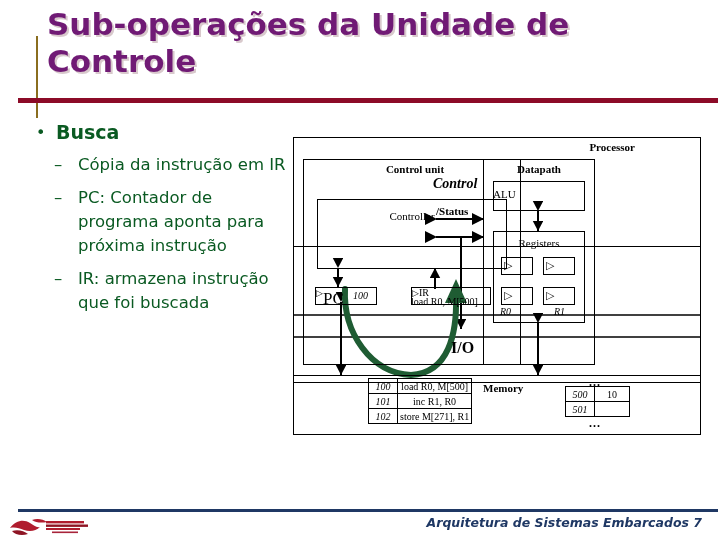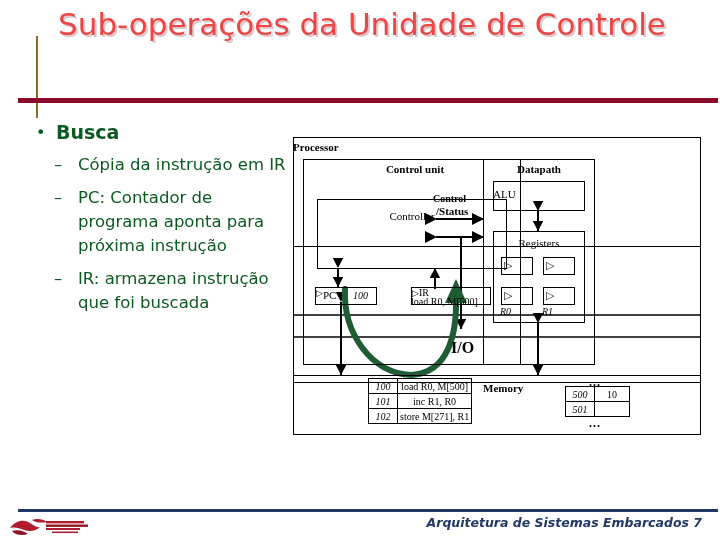--- a/index.html
+++ b/index.html
@@ -6,24 +6,23 @@
   body{
     width:720px;height:540px;overflow:hidden;background:#ffffff;
     font-family:"Liberation Sans",sans-serif;position:relative;
   }
   #slide{position:absolute;left:0;top:0;width:720px;height:540px;}
 
   
   .title{
     position:absolute;left:47px;top:6px;width:630px;
     font-family:"DejaVu Sans",sans-serif;
-    font-size:31px;line-height:37px;font-weight:normal;
-    color:#ef4444;letter-spacing:0px;
+    font-size:31px;line-height:37px;font-weight:bold;
+    color:#701a75;letter-spacing:0px;
     text-shadow:2px 2px 0 #d8c9cc;
-    text-align:center;
   }
   .title-rule{
     position:absolute;left:18px;top:98px;width:700px;height:5px;
     background:#8c0b28;
   }
   .title-vbar{
     position:absolute;left:36px;top:36px;width:2px;height:82px;
     background:#8a6d1f;
   }
 
@@ -127,39 +126,39 @@
 
       <line x1="0" y1="178" x2="408" y2="178" stroke="#000" stroke-width="1.5"></line>
       <line x1="0" y1="200" x2="408" y2="200" stroke="#000" stroke-width="1.5"></line>
 
       <path d="M52,152 C50,196 78,236 118,238 C156,236 164,196 163,160" fill="none" stroke="#1f5c33" stroke-width="6" stroke-linecap="round"></path>
       <path d="M163,142 L174,166 L152,166 Z" fill="#1f5c33"></path>
     </svg>
 
     <div class="bx" style="left:0;top:0;width:408px;height:110px;"></div>
     <div class="bx" style="left:0;top:108px;width:408px;height:138px;border-top:none;"></div>
-    <div class="lbl lbl-b" style="left:0;top:4px;width:342px;text-align:left;font-size:11px;">Processor</div>
+    <div class="lbl lbl-b" style="left:0;top:4px;width:342px;text-align:right;font-size:11px;">Processor</div>
 
     <div class="bx" style="left:10px;top:22px;width:218px;height:206px;"></div>
     <div class="lbl lbl-b" style="left:10px;top:26px;width:224px;text-align:center;font-size:11px;">Control unit</div>
 
     <div class="bx" style="left:24px;top:62px;width:190px;height:70px;"></div>
     <div class="lbl" style="left:24px;top:73px;width:190px;text-align:center;font-size:11px;">Controller</div>
 
     <div class="bx" style="left:22px;top:150px;width:62px;height:18px;"></div>
     <div class="lbl" style="left:23px;top:151px;font-size:9px;">▷</div>
-    <div class="lbl" style="left:30px;top:152px;font-size:11px;">PC</div>
+    <div class="lbl" style="left:30px;top:152px;font-size:17px;">PC</div>
     <div class="lbl lbl-i" style="left:60px;top:153px;font-size:10px;">100</div>
 
     <div class="bx" style="left:118px;top:150px;width:80px;height:18px;"></div>
     <div class="lbl" style="left:119px;top:151px;font-size:9px;">▷</div>
     <div class="lbl" style="left:126px;top:150px;font-size:10px;">IR</div>
     <div class="lbl" style="left:118px;top:159px;font-size:10px;">load R0, M[500]</div>
 
-    <div class="lbl lbl-b" style="left:140px;top:56px;font-size:10px;">Control</div>
+    <div class="lbl lbl-b" style="left:140px;top:39px;font-size:14px;font-style:italic;">Control</div>
     <div class="lbl lbl-b" style="left:143px;top:68px;font-size:11px;">/Status</div>
 
     <div class="bx" style="left:190px;top:22px;width:112px;height:206px;"></div>
     <div class="lbl lbl-b" style="left:190px;top:26px;width:112px;text-align:center;font-size:11px;">Datapath</div>
 
     <div class="bx" style="left:200px;top:44px;width:92px;height:30px;"></div>
     <div class="lbl" style="left:200px;top:51px;width:92px;text-align:left;font-size:11px;">ALU</div>
 
     <div class="bx" style="left:200px;top:94px;width:92px;height:92px;"></div>
     <div class="lbl" style="left:200px;top:100px;width:92px;text-align:center;font-size:11px;">Registers</div>
@@ -170,21 +169,21 @@
     <div class="regcell" style="left:250px;top:120px;width:32px;height:18px;">
       <span class="tri">▷</span>
     </div>
     <div class="regcell" style="left:208px;top:150px;width:32px;height:18px;">
       <span class="tri">▷</span>
     </div>
     <div class="regcell" style="left:250px;top:150px;width:32px;height:18px;">
       <span class="tri">▷</span>
     </div>
     <div class="lbl lbl-i" style="left:207px;top:169px;font-size:10px;font-style:italic;">R0</div>
-    <div class="lbl lbl-i" style="left:249px;top:169px;font-size:10px;">R1</div>
+    <div class="lbl lbl-i" style="left:261px;top:169px;font-size:10px;">R1</div>
 
     <div class="lbl lbl-b" style="left:158px;top:202px;font-size:16px;">I/O</div>
 
     <div class="bx" style="left:0;top:238px;width:408px;height:60px;"></div>
     <div class="lbl lbl-b" style="left:190px;top:245px;font-size:11px;">Memory</div>
 
     <table class="mtab" style="left:75px;top:241px;">
       <tbody>
         <tr>
           <td class="addr">100</td>

